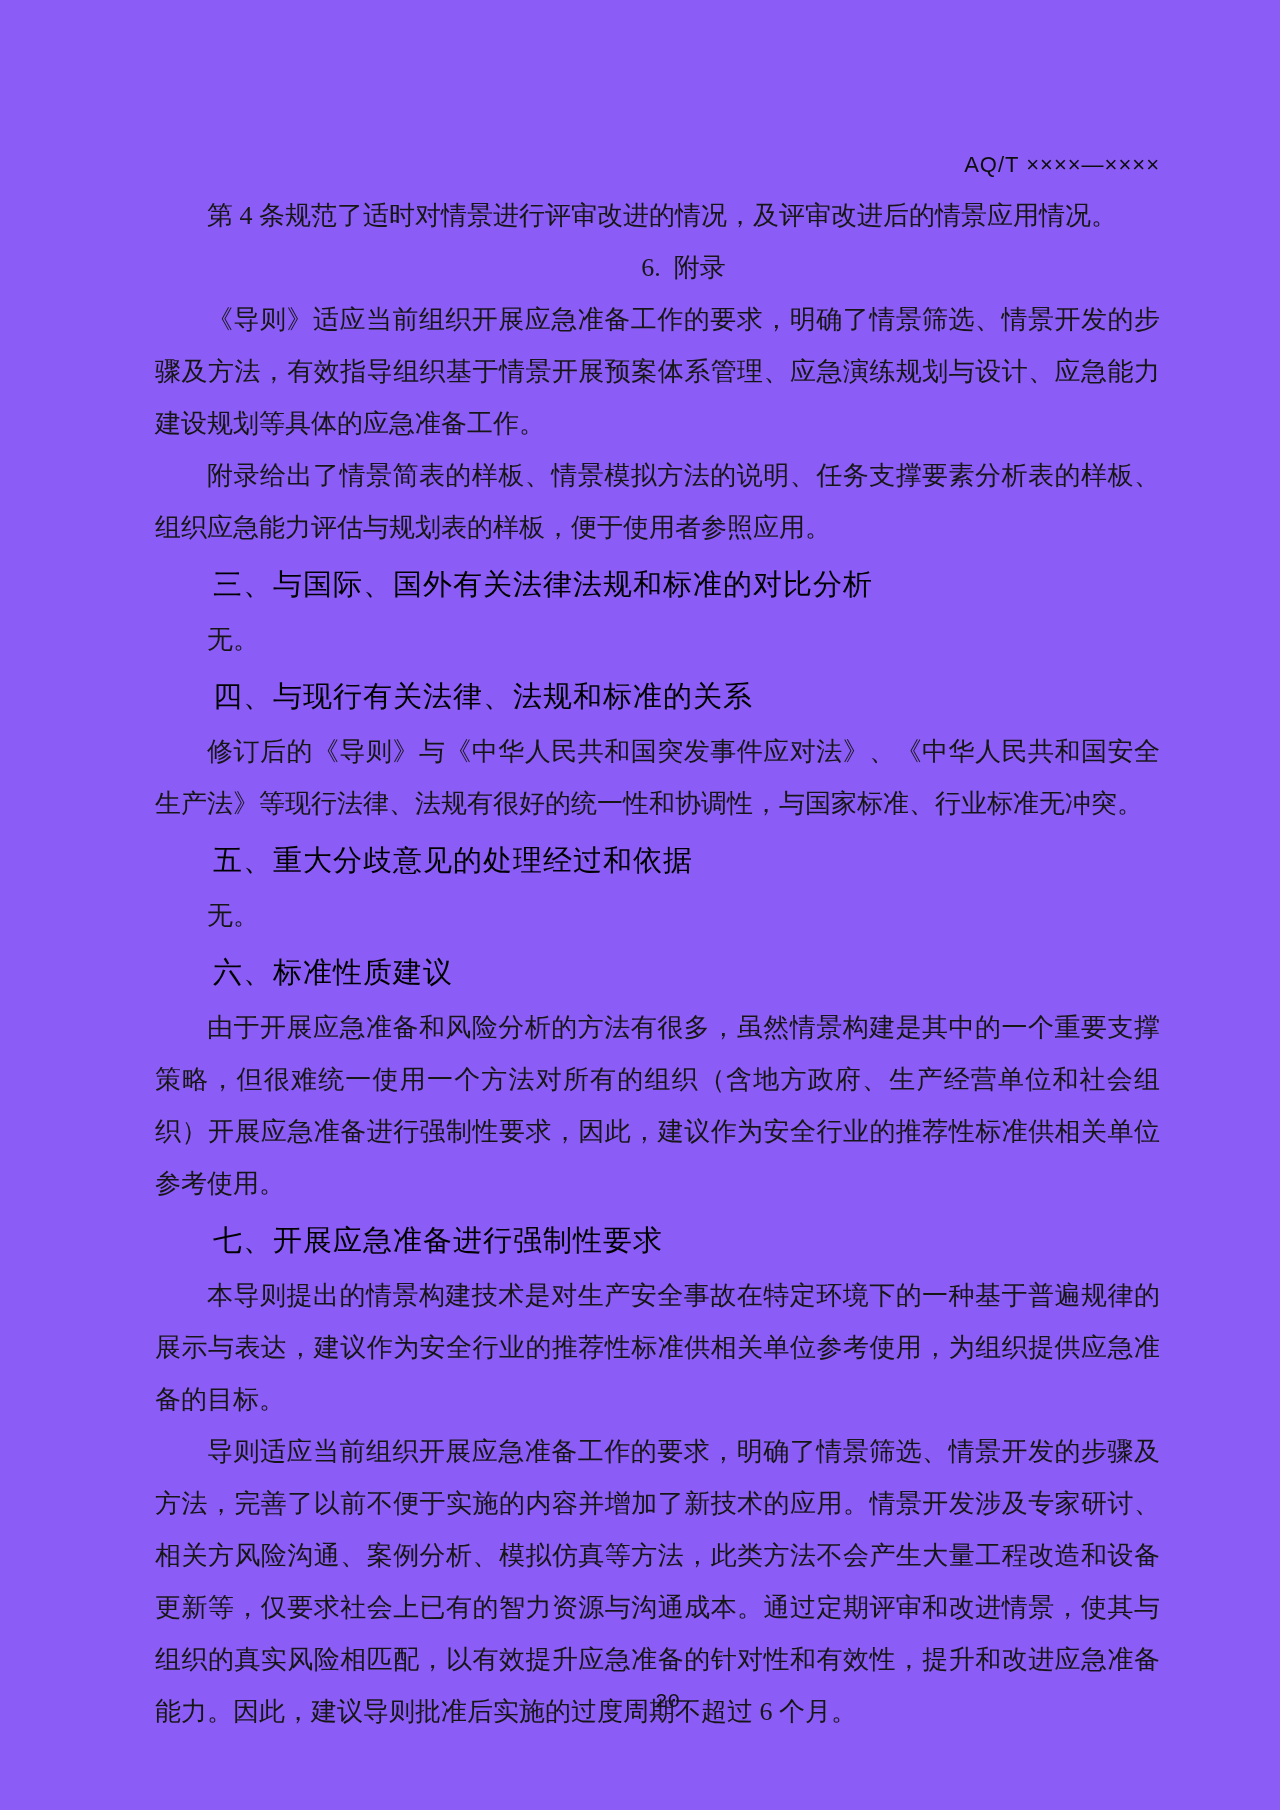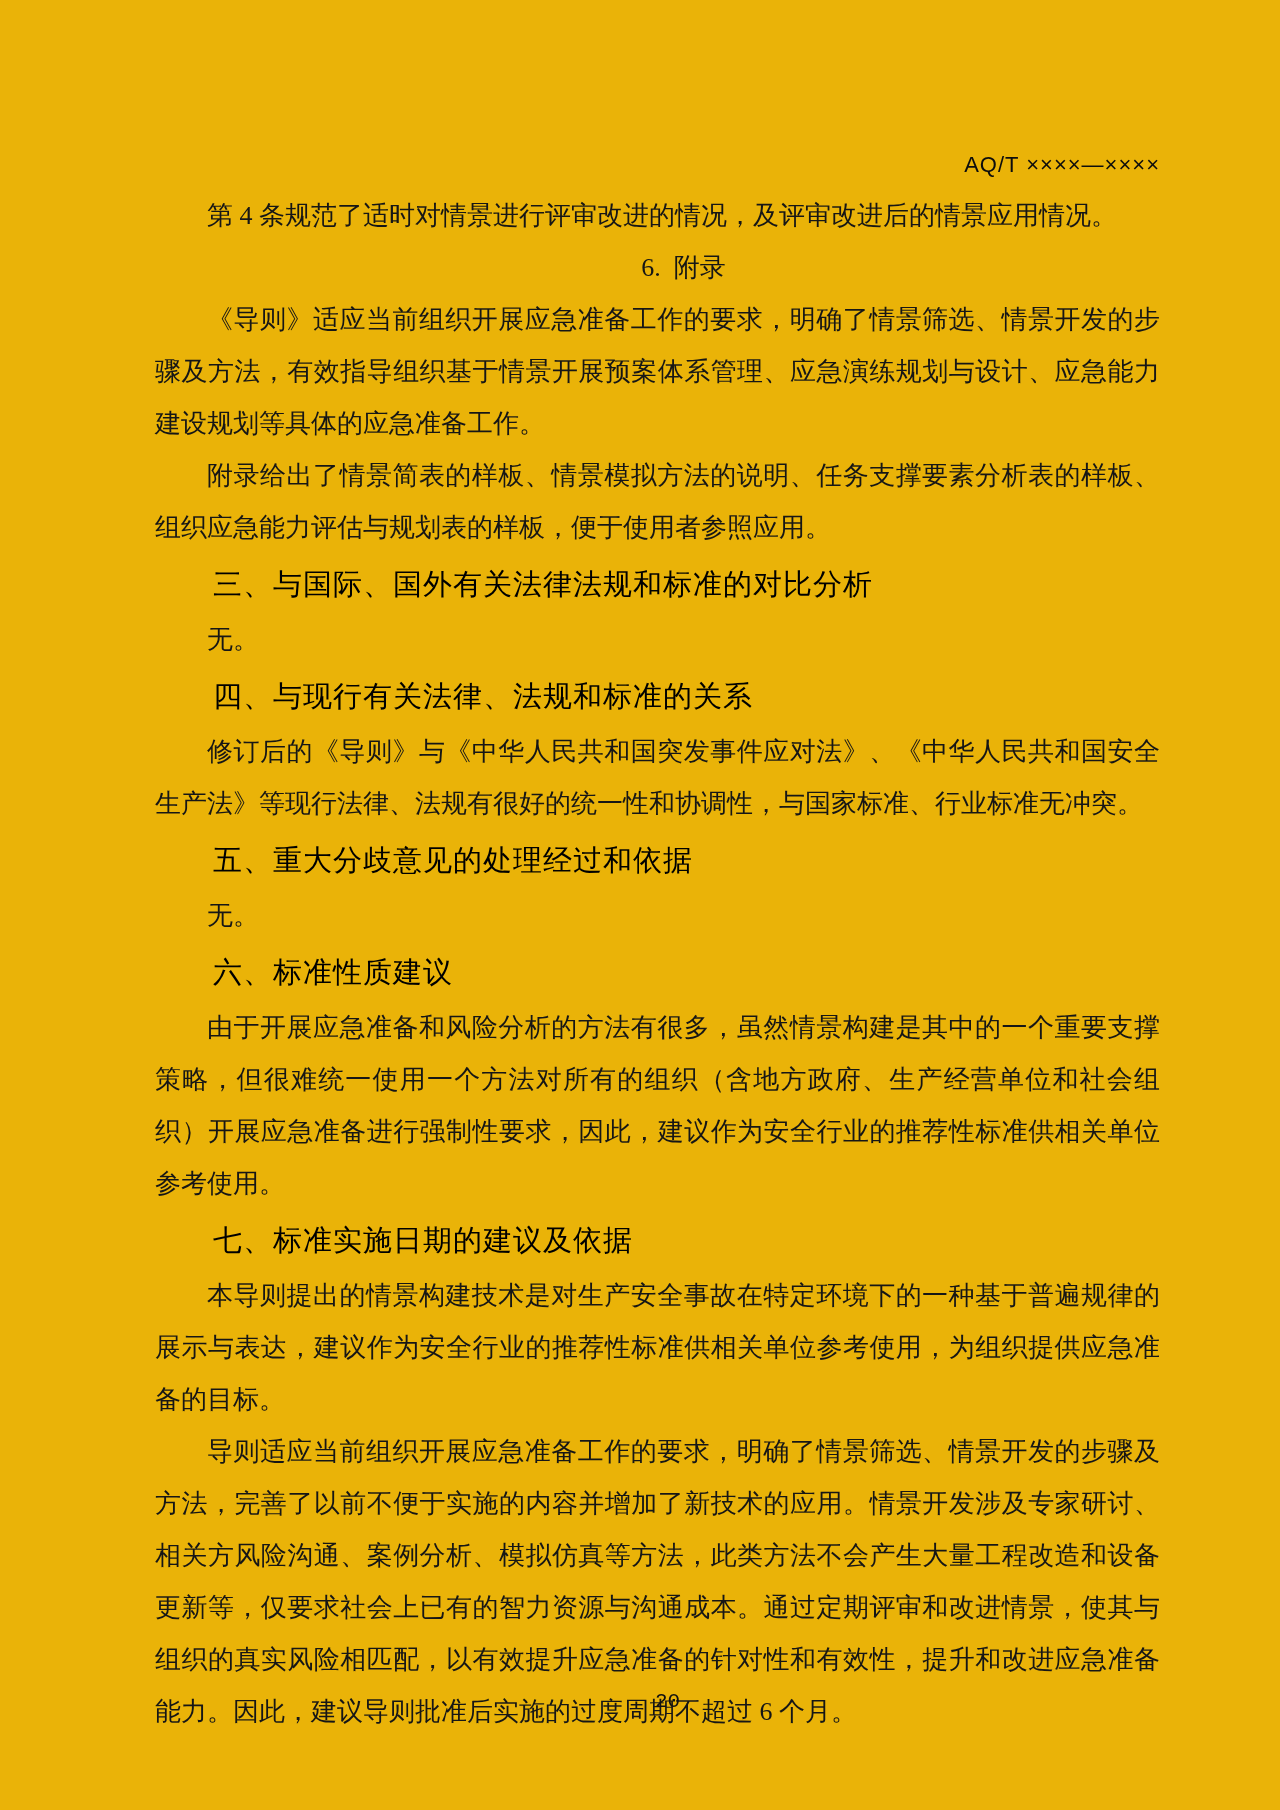--- a/index.html
+++ b/index.html
@@ -4,21 +4,21 @@
 <style>
   html, body {
     margin: 0;
     padding: 0;
     background: #ffffff;
   }
   .page {
     position: relative;
     width: 1280px;
     height: 1810px;
-    background: #eab308;
+    background: #8b5cf6;
     overflow: hidden;
     font-family: "Liberation Serif", "DejaVu Serif", serif;
     color: #161616;
   }
   .doc-header {
     position: absolute;
     top: 150px;
     left: 155px;
     width: 1005px;
     text-align: right;
@@ -87,19 +87,19 @@
       <p class="paragraph">《导则》适应当前组织开展应急准备工作的要求，明确了情景筛选、情景开发的步骤及方法，有效指导组织基于情景开展预案体系管理、应急演练规划与设计、应急能力建设规划等具体的应急准备工作。</p>
       <p class="paragraph">附录给出了情景简表的样板、情景模拟方法的说明、任务支撑要素分析表的样板、组织应急能力评估与规划表的样板，便于使用者参照应用。</p>
       <h2 class="heading">三、与国际、国外有关法律法规和标准的对比分析</h2>
       <p class="paragraph">无。</p>
       <h2 class="heading">四、与现行有关法律、法规和标准的关系</h2>
       <p class="paragraph">修订后的《导则》与《中华人民共和国突发事件应对法》、《中华人民共和国安全生产法》等现行法律、法规有很好的统一性和协调性，与国家标准、行业标准无冲突。</p>
       <h2 class="heading">五、重大分歧意见的处理经过和依据</h2>
       <p class="paragraph">无。</p>
       <h2 class="heading">六、标准性质建议</h2>
       <p class="paragraph">由于开展应急准备和风险分析的方法有很多，虽然情景构建是其中的一个重要支撑策略，但很难统一使用一个方法对所有的组织（含地方政府、生产经营单位和社会组织）开展应急准备进行强制性要求，因此，建议作为安全行业的推荐性标准供相关单位参考使用。</p>
-      <h2 class="heading">七、标准实施日期的建议及依据</h2>
+      <h2 class="heading">七、开展应急准备进行强制性要求</h2>
       <p class="paragraph">本导则提出的情景构建技术是对生产安全事故在特定环境下的一种基于普遍规律的展示与表达，建议作为安全行业的推荐性标准供相关单位参考使用，为组织提供应急准备的目标。</p>
       <p class="paragraph">导则适应当前组织开展应急准备工作的要求，明确了情景筛选、情景开发的步骤及方法，完善了以前不便于实施的内容并增加了新技术的应用。情景开发涉及专家研讨、相关方风险沟通、案例分析、模拟仿真等方法，此类方法不会产生大量工程改造和设备更新等，仅要求社会上已有的智力资源与沟通成本。通过定期评审和改进情景，使其与组织的真实风险相匹配，以有效提升应急准备的针对性和有效性，提升和改进应急准备能力。因此，建议导则批准后实施的过度周期不超过 6 个月。</p>
     </main>
 
   <div class="page-number">20</div>
 </div>
 
 </body></html>

